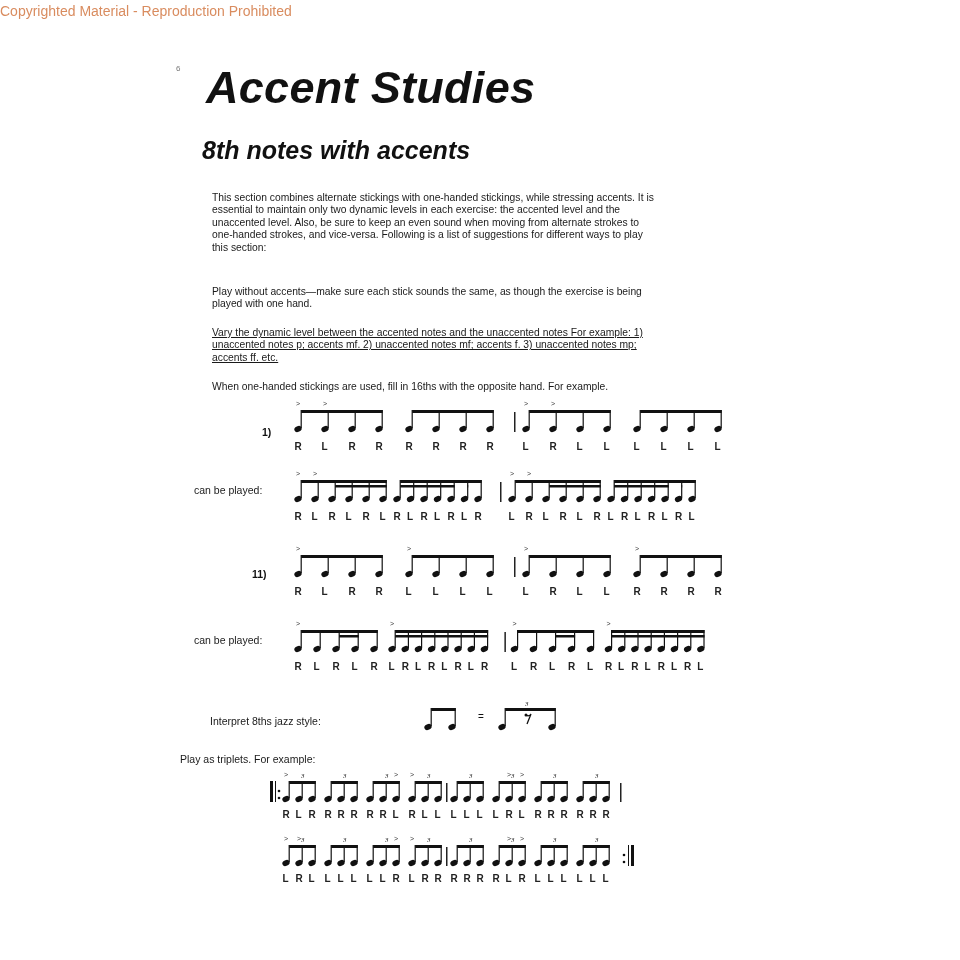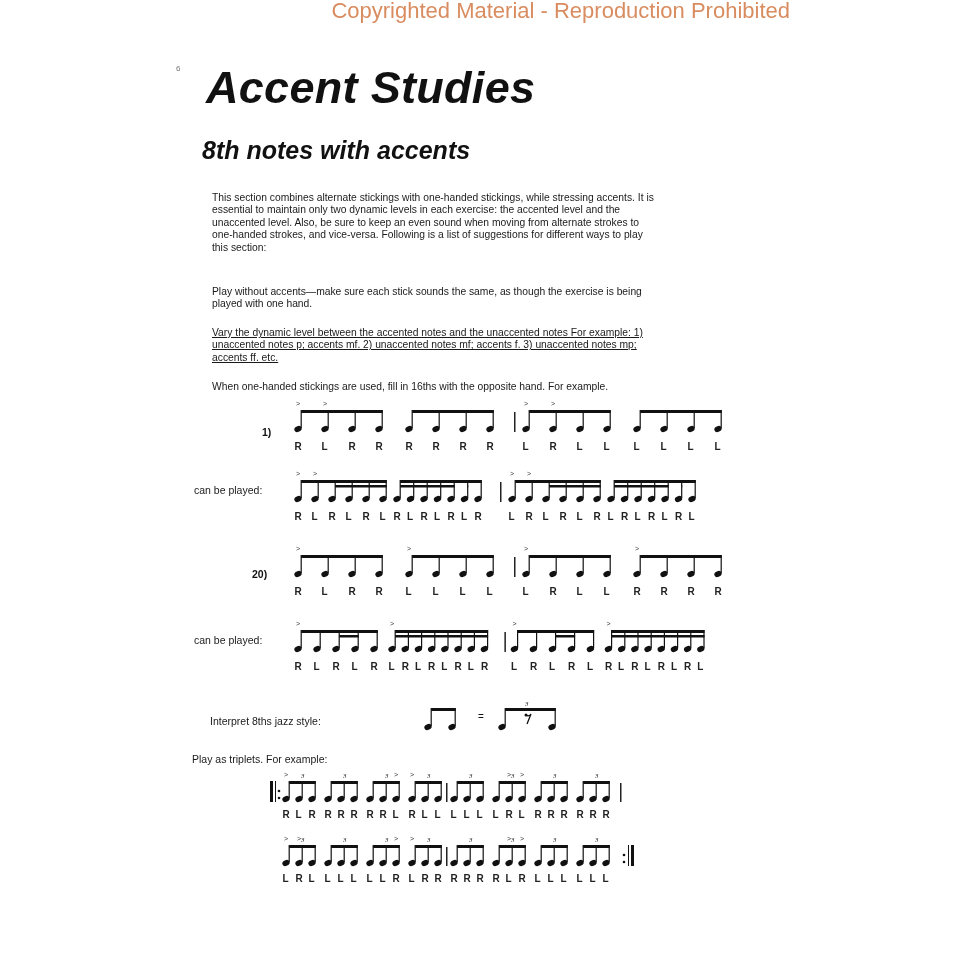--- a/index.html
+++ b/index.html
@@ -1,17 +1,17 @@
 <!DOCTYPE html>
 <html><head>
 <meta charset="utf-8">
 <style>
   html, body { margin: 0; padding: 0; background: #ffffff; }
   body { width: 960px; height: 960px; position: relative; overflow: hidden; font-family: "Liberation Sans", sans-serif; color: #111; }
-  .copyright { position: absolute; top: 0; left: 0; width: 790px; text-align: right; font-size: 22px; color: #d98c5f; line-height: 22px; }
+  .copyright { position: absolute; top: 0; left: 0; width: 790px; text-align: left; font-size: 14px; color: #d98c5f; line-height: 22px; }
   .page-num { position: absolute; left: 176px; top: 64px; font-size: 8px; color: #777; }
   .title { position: absolute; left: 198px; top: 60px; font-size: 45px; font-weight: bold; font-style: italic; letter-spacing: 0.3px; margin: 8px; line-height: 40px; }
   .subtitle { position: absolute; left: 198px; top: 130px; font-size: 25px; font-weight: bold; font-style: italic; margin: 4px; line-height: 32px; }
   .para { position: absolute; left: 196px; width: 448px; font-size: 10.3px; line-height: 12.4px; margin: 16px; color: #1a1a1a; }
   .label { position: absolute; font-size: 10.5px; color: #1a1a1a; margin-top: 12px; }
   .ex-num { position: absolute; font-size: 10.5px; font-weight: bold; }
   svg.staff { position: absolute; overflow: visible; }
   .stick { font-family: "Liberation Sans", sans-serif; font-size: 10px; font-weight: bold; fill: #222; }
 </style>
 </head>
@@ -22,25 +22,25 @@
 <h1 class="title">Accent Studies</h1>
 <h2 class="subtitle">8th notes with accents</h2>
 
 <p class="para" style="top:176px;">This section combines alternate stickings with one-handed stickings, while stressing accents. It is essential to maintain only two dynamic levels in each exercise: the accented level and the unaccented level. Also, be sure to keep an even sound when moving from alternate strokes to one-handed strokes, and vice-versa. Following is a list of suggestions for different ways to play this section:</p>
 <p class="para" style="top:270px;">Play without accents—make sure each stick sounds the same, as though the exercise is being played with one hand.</p>
 <p class="para" style="top:311px;text-decoration:underline;">Vary the dynamic level between the accented notes and the unaccented notes For example: 1) unaccented notes p; accents mf. 2) unaccented notes mf; accents f. 3) unaccented notes mp; accents ff. etc.</p>
 <p class="para" style="top:365px;">When one-handed stickings are used, fill in 16ths with the opposite hand. For example.</p>
 
 <span class="ex-num" style="left:262px; top:426px;">1)</span>
 <span class="label" style="left:194px; top:472px;">can be played:</span>
-<span class="ex-num" style="left:252px; top:568px;">20)</span>
+<span class="ex-num" style="left:252px; top:568px;">11)</span>
 <span class="label" style="left:194px; top:622px;">can be played:</span>
 
 <span class="label" style="left:210px; top:703px;">Interpret 8ths jazz style:</span>
-<span class="label" style="left:192px; top:741px;">Play as triplets. For example:</span>
+<span class="label" style="left:180px; top:741px;">Play as triplets. For example:</span>
 
 <svg class="staff" id="sv-0" style="left:290px; top:398px;" width="450" height="60">
     <line x1="11.2" y1="12" x2="11.2" y2="30" stroke="#111" stroke-width="1.2"></line>
     <ellipse cx="8" cy="31" rx="3.8" ry="2.8" fill="#111" transform="rotate(-25 8 31)"></ellipse>
     <text x="4.5" y="52" class="stick">R</text>
     <text x="6" y="8" font-size="7" font-family="&quot;Liberation Sans&quot;, sans-serif" fill="#333">&gt;</text>
     <line x1="38.2" y1="12" x2="38.2" y2="30" stroke="#111" stroke-width="1.2"></line>
     <ellipse cx="35" cy="31" rx="3.8" ry="2.8" fill="#111" transform="rotate(-25 35 31)"></ellipse>
     <text x="31.5" y="52" class="stick">L</text>
     <text x="33" y="8" font-size="7" font-family="&quot;Liberation Sans&quot;, sans-serif" fill="#333">&gt;</text>

